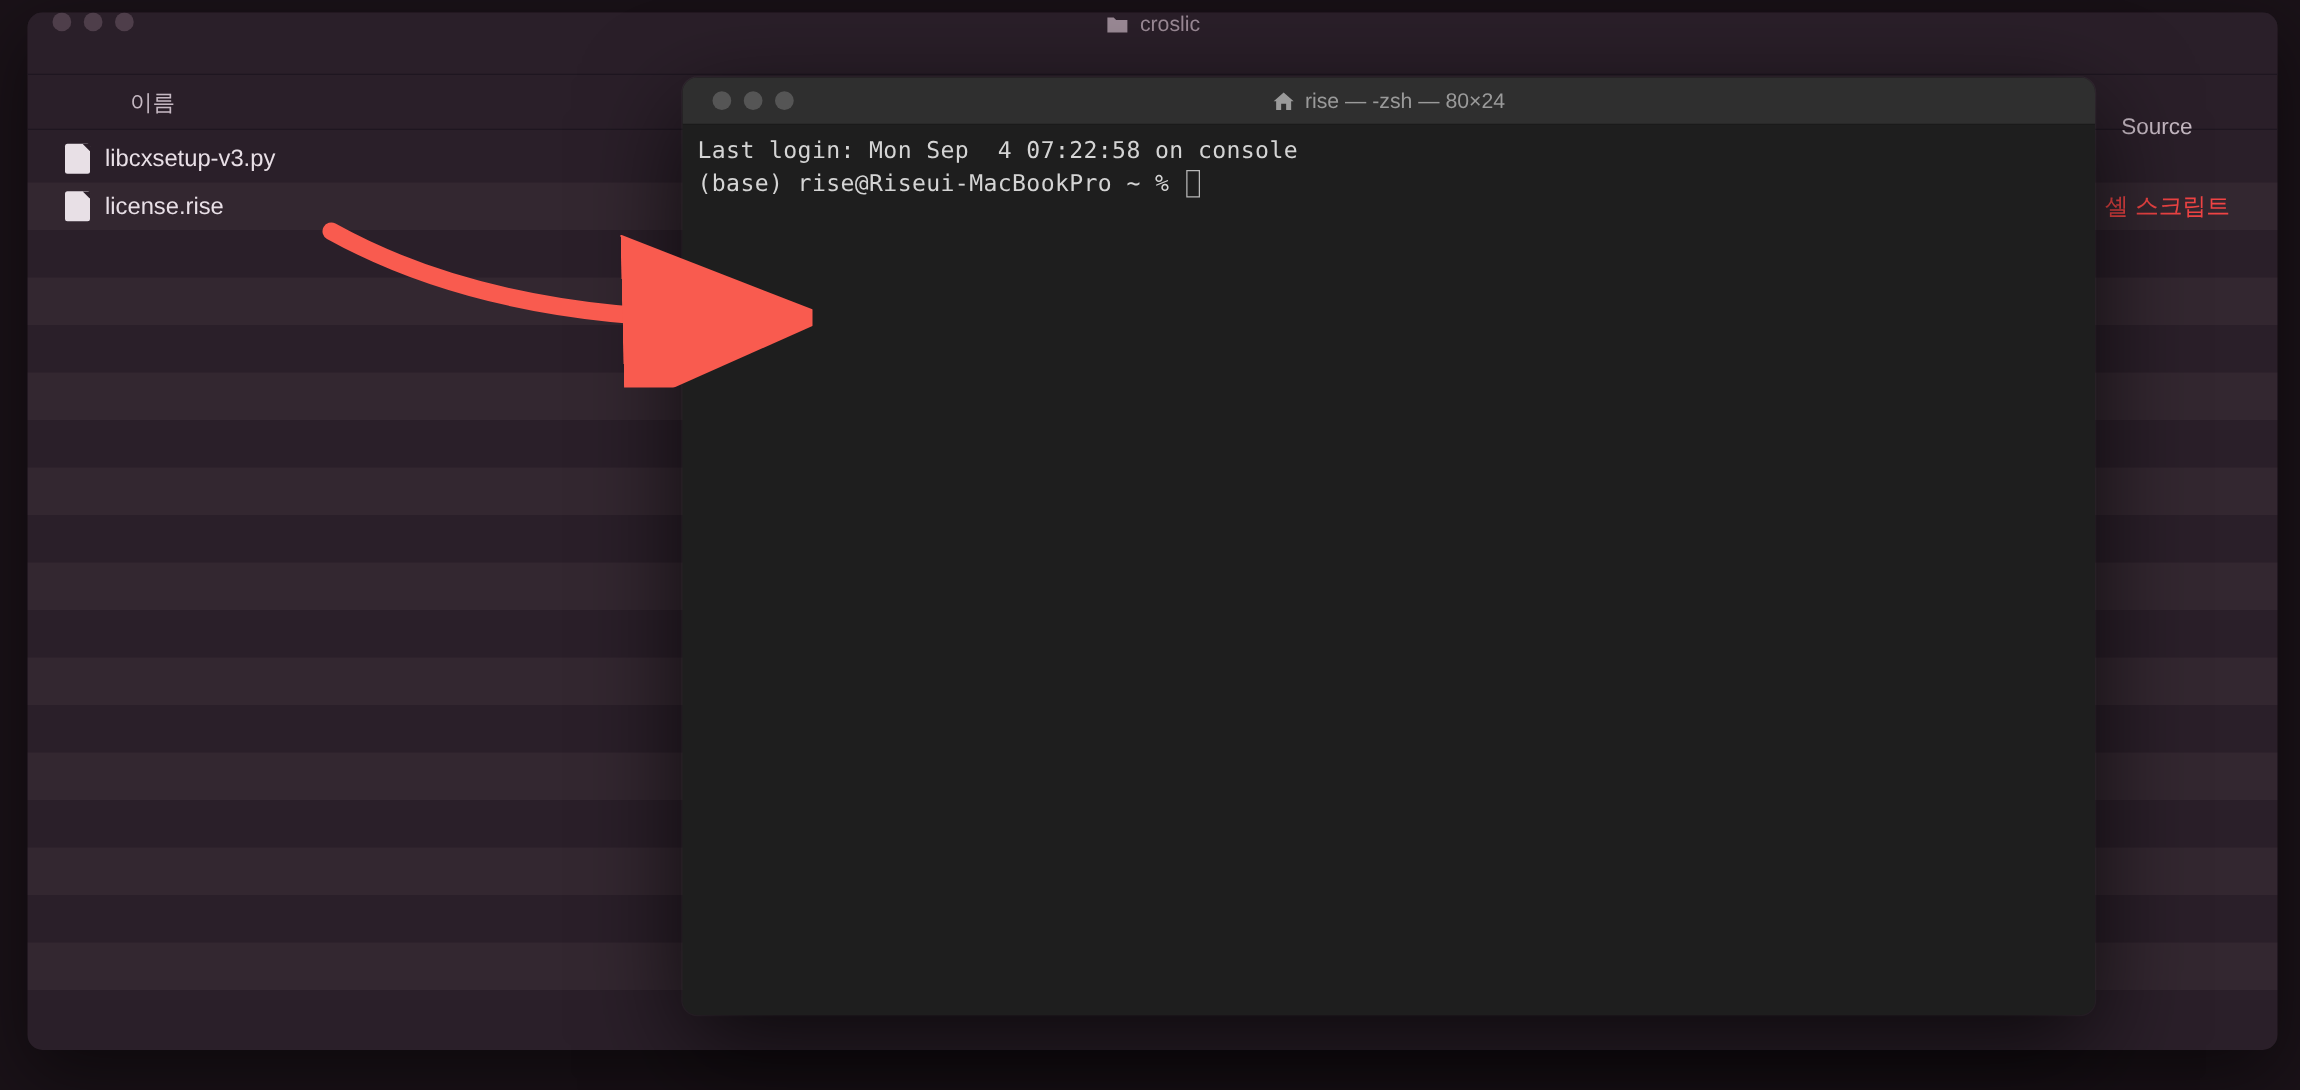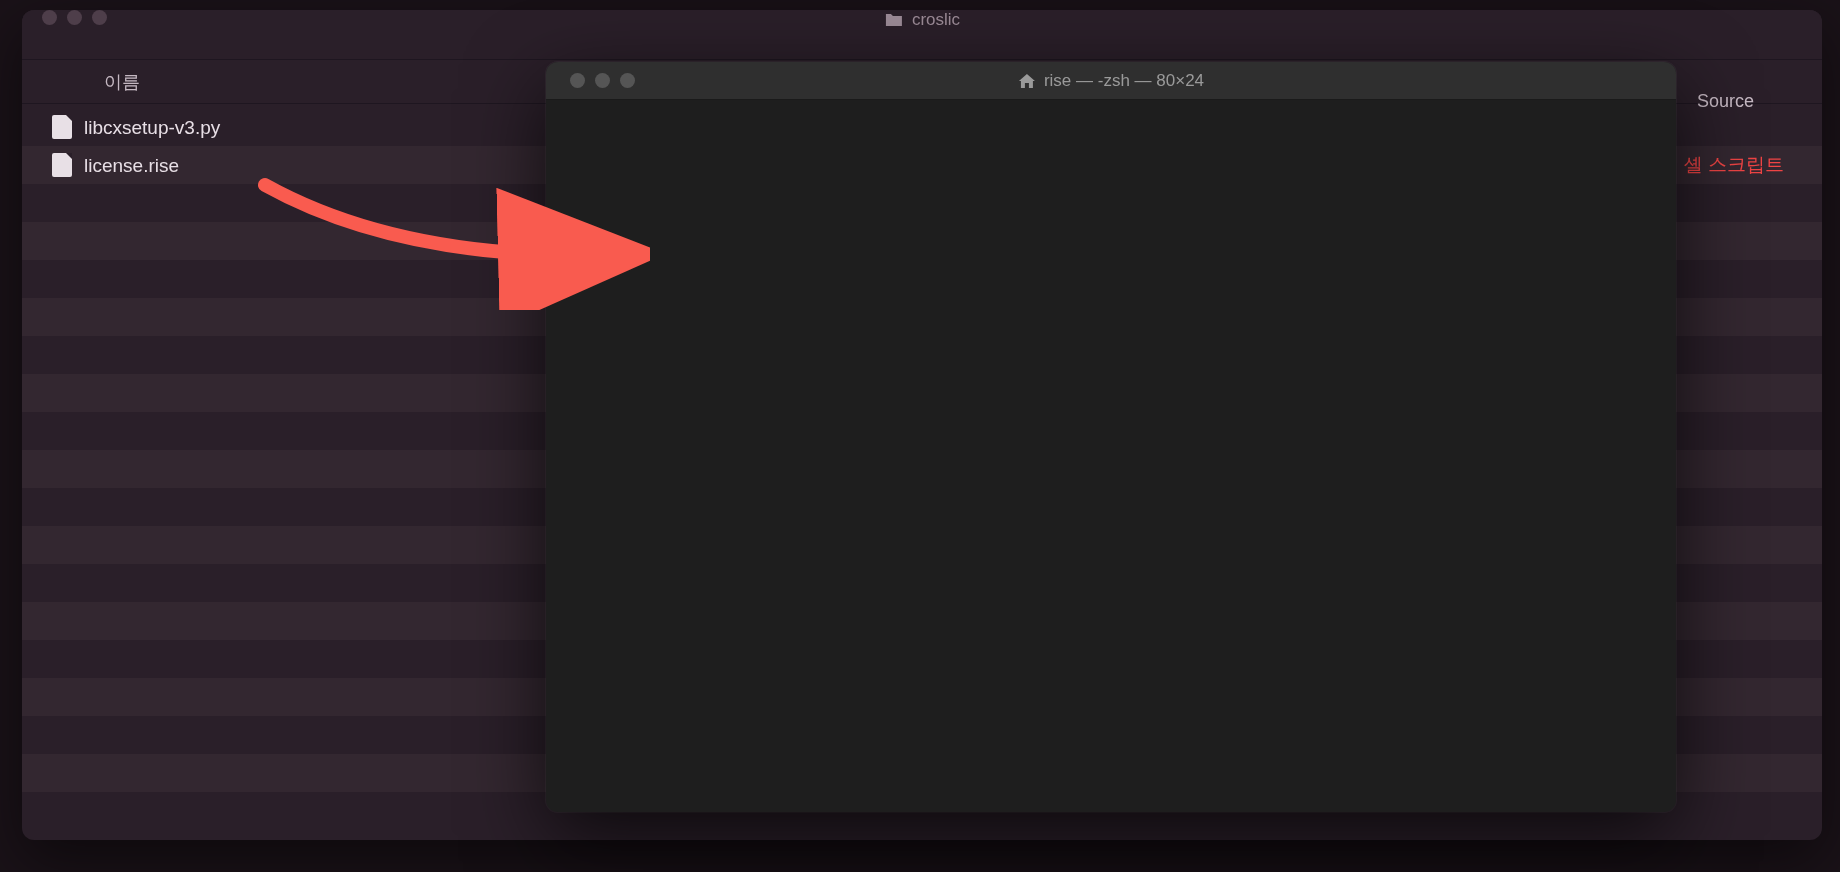--- a/index.html
+++ b/index.html
@@ -301,20 +301,24 @@
       <div class="terminal-traffic-light"></div>
     </div>
     <div class="terminal-title-wrap">
       <svg class="home-icon-svg" viewBox="0 0 18 16">
         <path d="M9 1 L17 8 L15 8 L15 15 L11 15 L11 10 L7 10 L7 15 L3 15 L3 8 L1 8 Z"></path>
       </svg>
       <span>rise — -zsh — 80×24</span>
     </div>
   </div>
 
+  <div class="terminal-body">
+    <div class="terminal-line">Last login: Mon Sep  4 07:22:58 on console</div>
+    <div class="terminal-line"><span>(base) rise@Riseui-MacBookPro ~ % </span><span class="cursor"></span></div>
+  </div>
 </div>
 
 <svg class="arrow-svg" viewBox="0 0 400 140">
   <defs>
     <marker id="arrowhead" markerWidth="12" markerHeight="12" refX="8" refY="5" orient="auto">
       <polygon points="0 0, 12 5, 0 10" fill="#f95b4f"></polygon>
     </marker>
   </defs>
   <path d="M 15 15 Q 150 90, 360 85" stroke="#f95b4f" stroke-width="14" fill="none" marker-end="url(#arrowhead)" stroke-linecap="round"></path>
 </svg>

